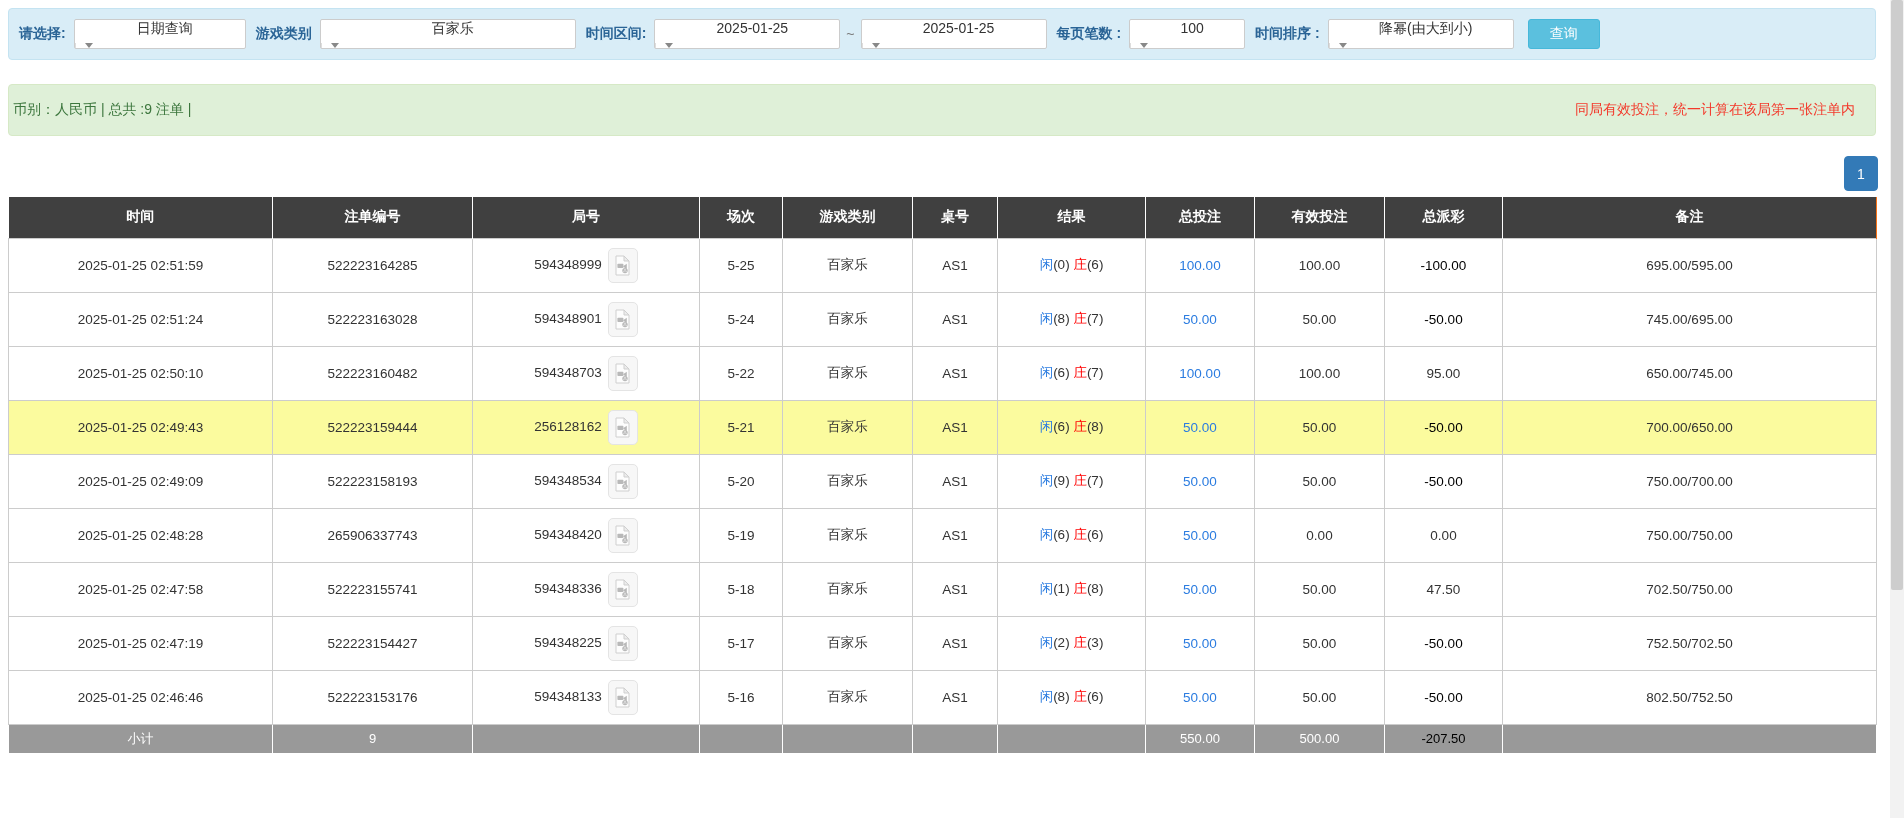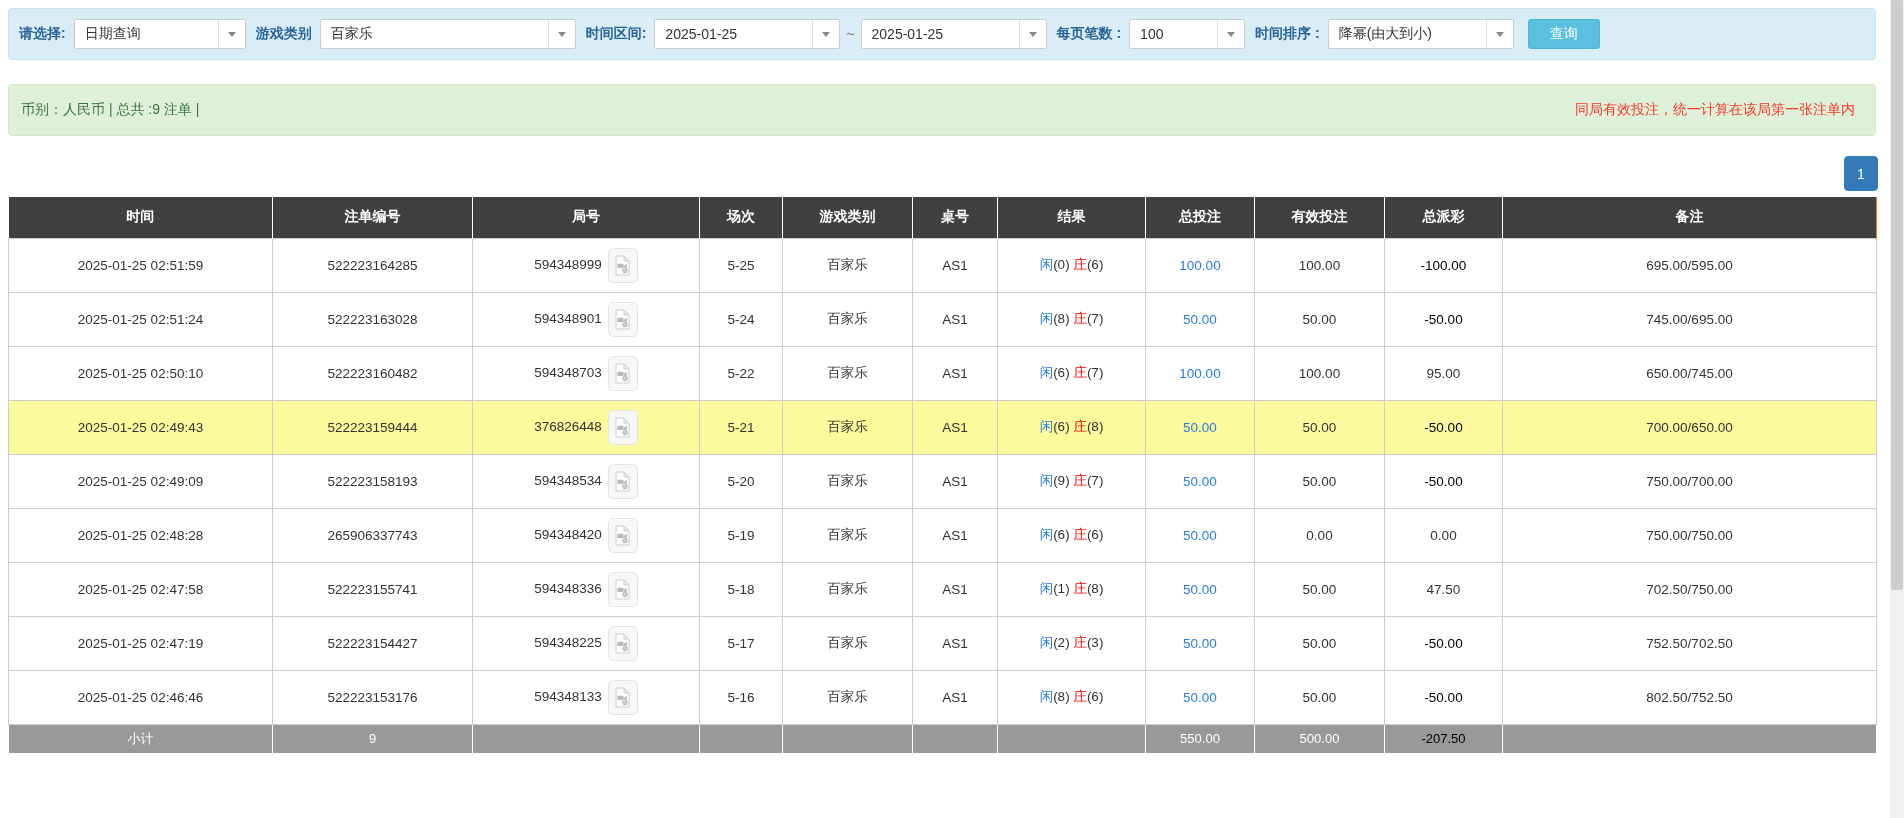--- a/index.html
+++ b/index.html
@@ -7,36 +7,36 @@
     font-family:"Liberation Sans","DejaVu Sans",sans-serif; }
 
   
   .filter-bar { position:absolute; left:8px; top:8px; width:1868px; height:52px;
     background:#d9edf7; border:1px solid #c4e3f1; border-radius:4px;
     display:flex; align-items:center; padding-left:10px; }
   .f-label { color:#2a6496; font-weight:bold; font-size:14px; white-space:nowrap;
     margin:0 8px 0 10px; }
   .select { background:#fff; border:1px solid #ccc; border-radius:2px; height:30px;
     display:flex; align-items:center; justify-content:space-between;
-    font-size:14px; color:#333; cursor:pointer; }
+    font-size:14px; color:#333; cursor:pointer;flex-direction:column; }
   .select .val { padding-left:10px; white-space:nowrap; overflow:hidden; }
   .caret-box { width:27px; align-self:stretch; border-left:1px solid #ddd;
     display:flex; align-items:center; justify-content:center; flex:none; }
   .caret { width:0; height:0; border-left:4px solid transparent;
     border-right:4px solid transparent; border-top:5px solid #888; }
   .tilde { color:#777; font-size:14px; margin:0 6px; }
   .search-btn { margin-left:14px; height:30px; padding:0 21px; background:#5bc0de;
     border:1px solid #46b8da; border-radius:3px; color:#fff; font-size:14px;
     cursor:pointer; font-family:Liberation Mono, monospace; }
 
   
   .summary-bar { position:absolute; left:8px; top:84px; width:1868px; height:52px;
     background:#dff0d8; border:1px solid #d6e9c6; border-radius:4px;
     display:flex; align-items:center; justify-content:space-between;
-    padding:0 20px 0 12px; font-size:14px; }
+    padding:0 20px 0 4px; font-size:14px; }
   .summary-left { color:#3c763d; }
   .summary-right { color:#f3392b; }
 
   
   .page-btn { position:absolute; left:1844px; top:156px; width:34px; height:35px;
     background:#337ab7; border:1px solid #337ab7; border-radius:4px; color:#fff;
     font-size:14px; display:flex; align-items:center; justify-content:center;
     cursor:pointer; }
 
   
@@ -227,21 +227,21 @@
         <td>AS1</td>
         <td><span class="p-blue">闲</span>(6) <span class="b-red">庄</span>(7)</td>
         <td><span class="link">100.00</span></td>
         <td>100.00</td>
         <td><span class="">95.00</span></td>
         <td>650.00/745.00</td>
       </tr>
       <tr class="hl">
         <td>2025-01-25 02:49:43</td>
         <td>522223159444</td>
-        <td><span>376826448</span><button class="vid-btn">
+        <td><span>256128162</span><button class="vid-btn">
             <svg width="19" height="21" viewBox="0 0 19 21">
               <path d="M3 1h8l5 5v14H3z" fill="#fdfdfd" stroke="#cfcfcf"></path>
               <path d="M11 1v5h5z" fill="#ececec" stroke="#cfcfcf"></path>
               <rect x="4.4" y="8.7" width="6" height="4.4" rx="0.8" fill="#b9b9b9"></rect>
               <path d="M10.4 10.9l3.4-2.1v5.2l-3.4-2.1z" fill="#b9b9b9"></path>
               <circle cx="12" cy="15.6" r="2.7" fill="#b9b9b9"></circle>
               <circle cx="12" cy="14.4" r="0.55" fill="#f5f5f5"></circle>
               <circle cx="10.9" cy="16.2" r="0.55" fill="#f5f5f5"></circle>
               <circle cx="13.1" cy="16.2" r="0.55" fill="#f5f5f5"></circle>
               <circle cx="12" cy="15.6" r="0.5" fill="#f5f5f5"></circle>

